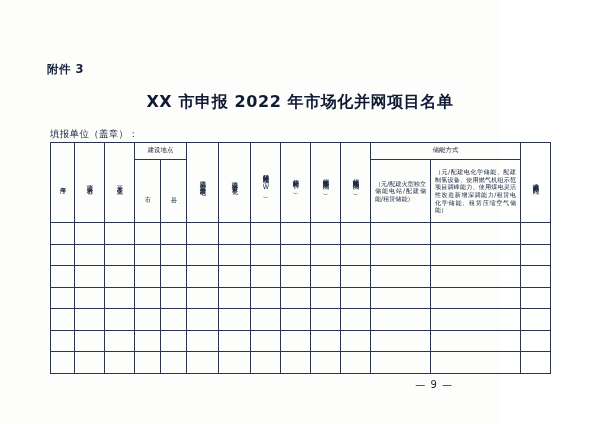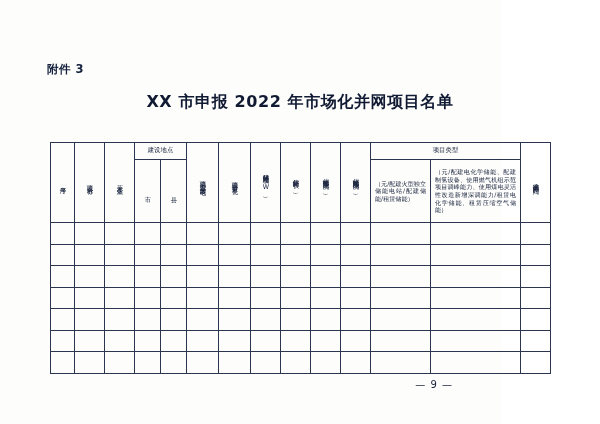--- a/index.html
+++ b/index.html
@@ -112,20 +112,21 @@
 </style>
 </head>
 <body>
 
 <div class="page">
 
   <div class="attachment-label">附件 3</div>
 
   <div class="doc-title">XX 市申报 2022 年市场化并网项目名单</div>
 
+  <div class="filler-unit">填报单位（盖章）：</div>
 
   <div class="tbl-wrap">
     <table class="grid">
       <colgroup>
         <col style="width:24px">
         <col style="width:30px">
         <col style="width:30px">
         <col style="width:26px">
         <col style="width:26px">
         <col style="width:32px">
@@ -161,21 +162,21 @@
           </th>
           <th rowspan="2" class="hcell">
             <span class="vert">储能时长（h）</span>
           </th>
           <th rowspan="2" class="hcell">
             <span class="vert">储能容量比例（%）</span>
           </th>
           <th rowspan="2" class="hcell">
             <span class="vert">储能规模比例（%）</span>
           </th>
-          <th colspan="2" class="hcell-small">项目类型</th>
+          <th colspan="2" class="hcell-small">储能方式</th>
           <th rowspan="2" class="hcell">
             <span class="vert">承诺并网时间</span>
           </th>
         </tr>
         <tr>
           <th style="height:60px">
             <span class="vert">市</span>
           </th>
           <th>
             <span class="vert">县</span>

